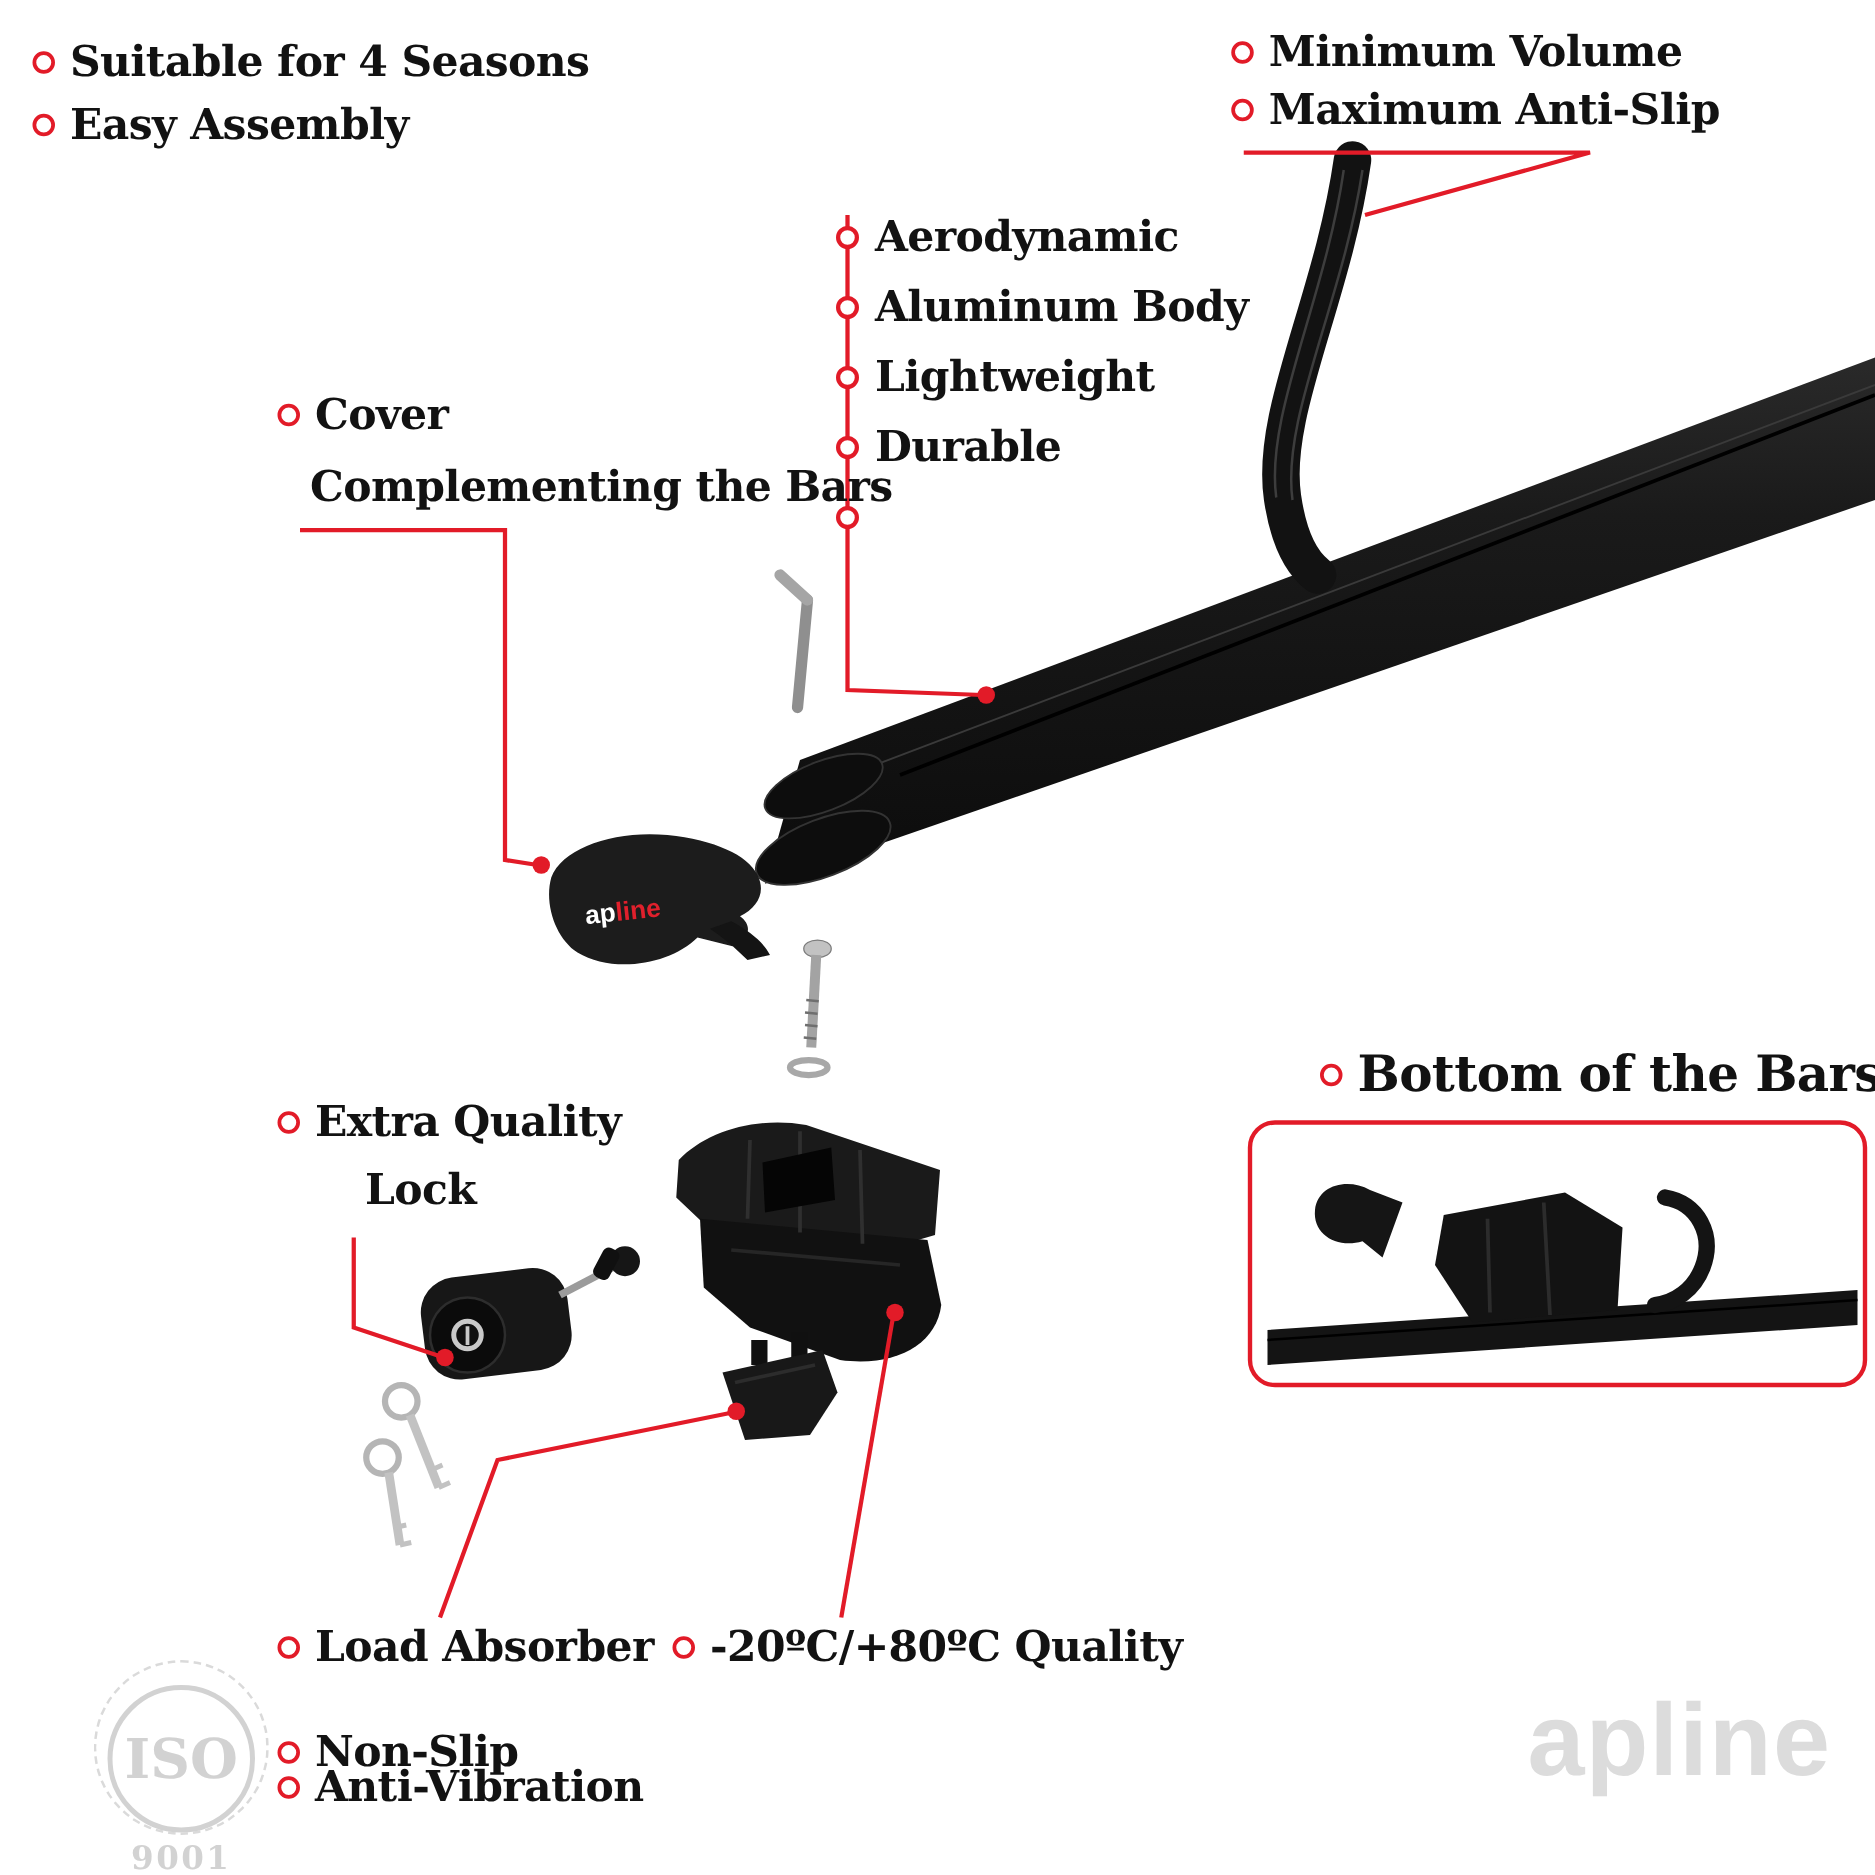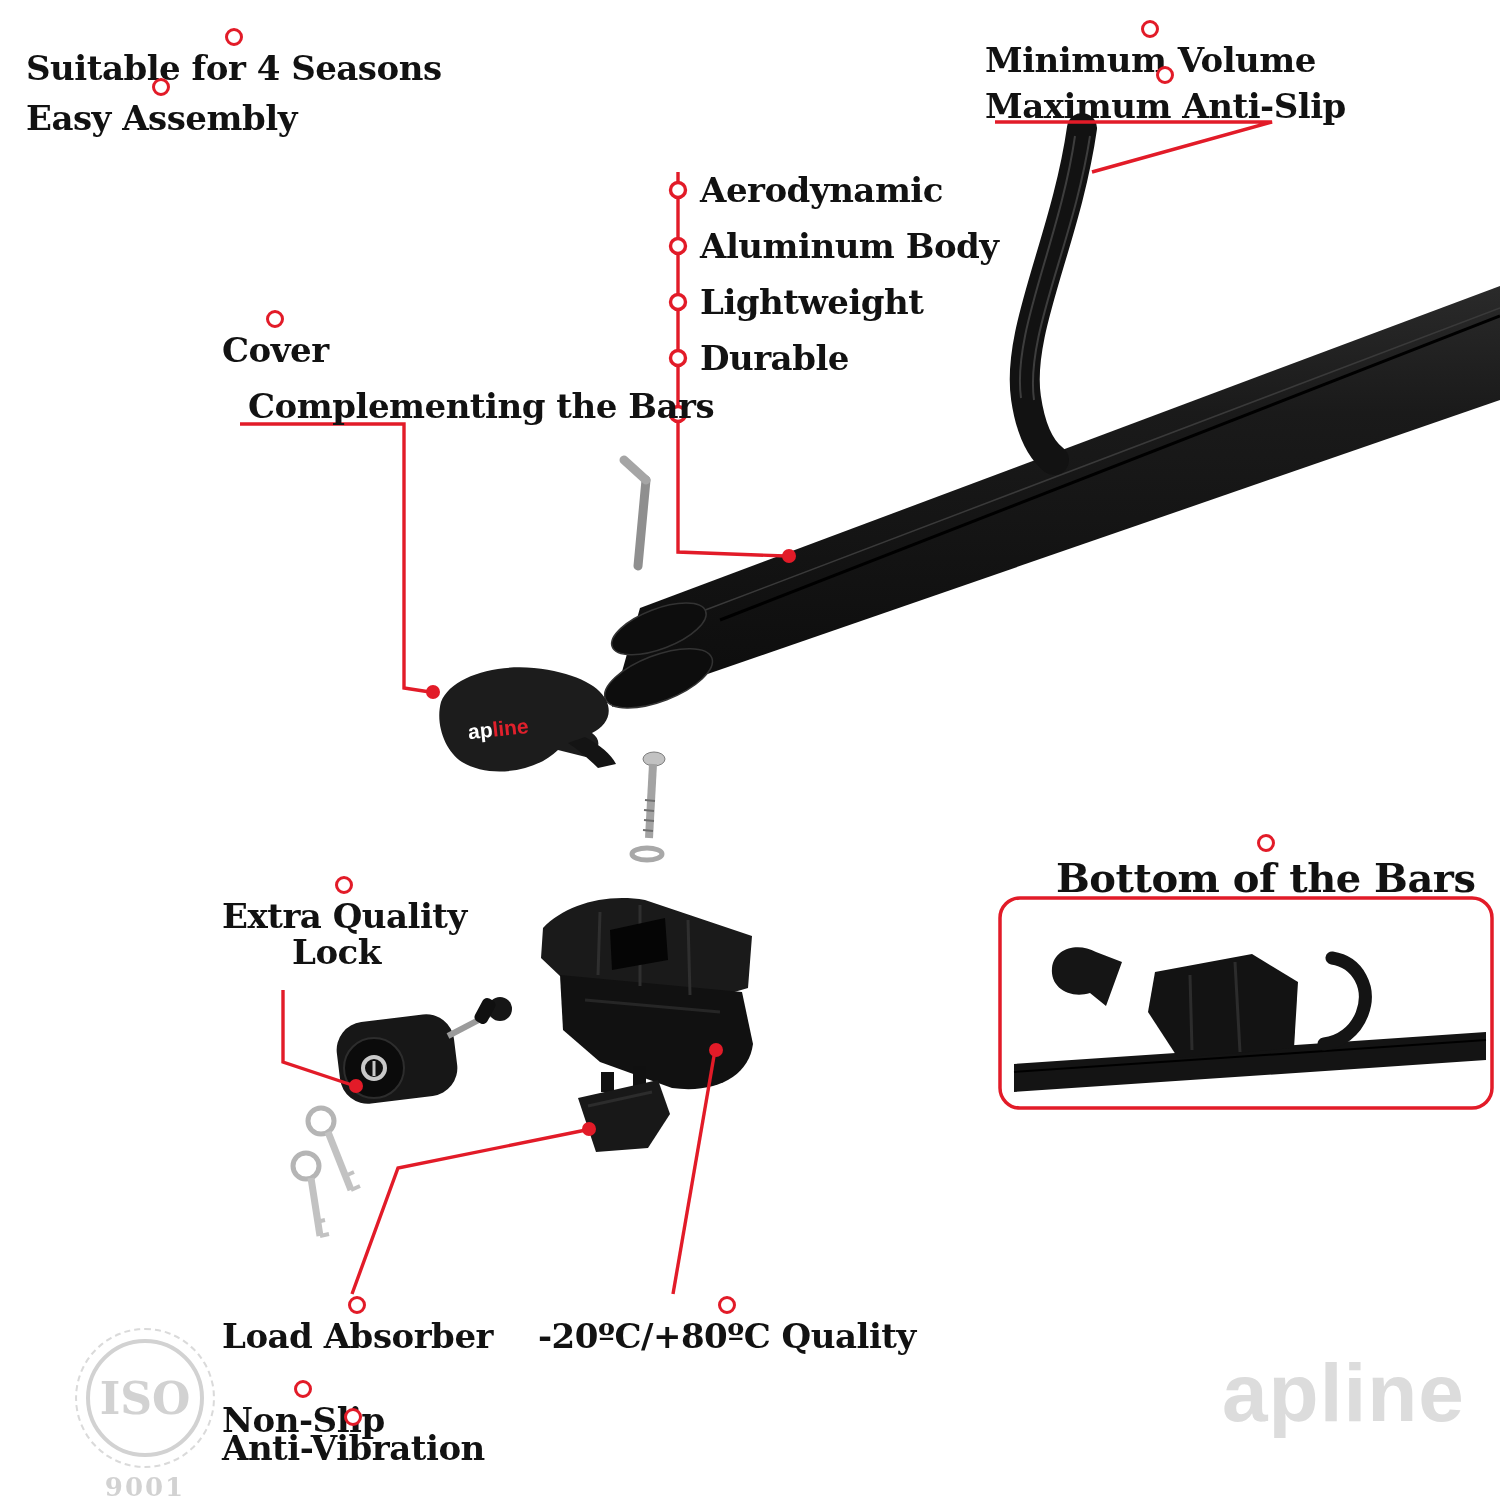--- a/index.html
+++ b/index.html
@@ -1,31 +1,31 @@
 <!DOCTYPE html>
 <html><head>
 <meta charset="utf-8">
 <style>
   :root{ --red:#e21b28; --ink:#121212; }
   html,body{margin:0;padding:0;background:#ffffff;}
   #canvas{position:relative;width:1500px;height:1500px;background:#fff;overflow:hidden;
           font-family:"DejaVu Serif",serif;}
   #art{position:absolute;left:0;top:0;}
-  .label{position:absolute;display:flex;align-items:center;
+  .label{position:absolute;display:flex;align-items:center;gap:12px;
          font-weight:700;font-size:34px;line-height:44px;color:var(--ink);
-         white-space:nowrap;letter-spacing:-0.5px;flex-direction:column;}
+         white-space:nowrap;letter-spacing:-0.5px;}
   .label.lg{font-size:40px;line-height:52px;}
   .bullet{width:12px;height:12px;border:3.5px solid var(--red);border-radius:50%;
           background:#fff;flex:none;}
   .watermark{position:absolute;left:1222px;top:1346px;
              font-family:"Liberation Sans",sans-serif;font-weight:bold;
              font-size:82px;color:#dcdcdc;letter-spacing:1px;}
   .iso{position:absolute;left:70px;top:1328px;width:150px;text-align:center;color:#d2d2d2;}
   .iso-outer{width:136px;height:136px;border:2px dashed #dadada;border-radius:50%;
-             display:flex;align-items:center;justify-content:center;margin:0 auto;}
+             display:flex;align-items:flex-end;justify-content:center;margin:0 auto;}
   .iso-inner{width:110px;height:110px;border:4px solid #d2d2d2;border-radius:50%;
              display:flex;align-items:center;justify-content:center;
              font:700 44px "DejaVu Serif",serif;}
   .iso-num{font:700 26px "DejaVu Serif",serif;margin-top:4px;letter-spacing:2px;}
 </style>
 </head>
 <body>
 
 <div id="canvas">
 
@@ -168,21 +168,21 @@
     <span>Lightweight</span>
   </div>
   <div class="label" style="left:700px;top:336px;">
     <span>Durable</span>
   </div>
 
   <div class="label" style="left:222px;top:310px;">
     <span class="bullet"></span>
     <span>Cover</span>
   </div>
-  <div class="label" style="left:248px;top:384px;">
+  <div class="label" style="left:248px;top:368px;">
     <span>Complementing the Bars</span>
   </div>
 
   <div class="label" style="left:222px;top:876px;">
     <span class="bullet"></span>
     <span>Extra Quality</span>
   </div>
   <div class="label" style="left:292px;top:930px;justify-content:center;">
     <span>Lock</span>
   </div>

